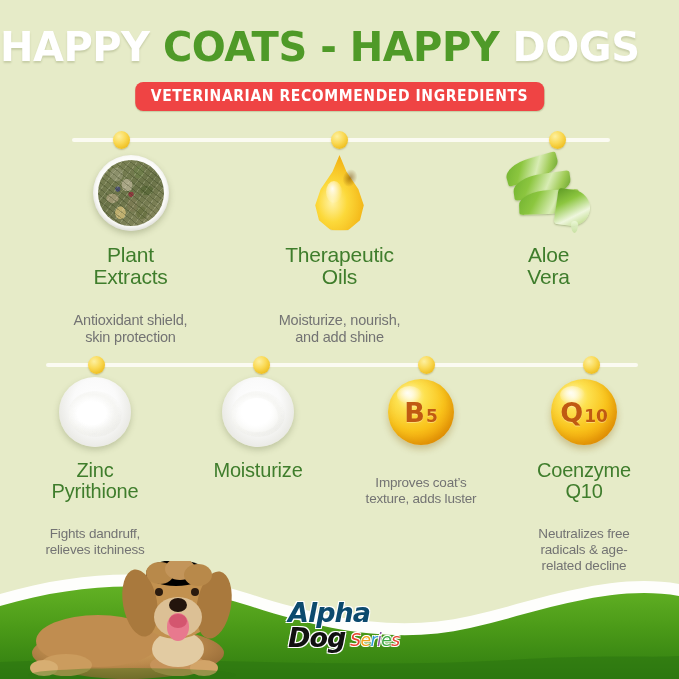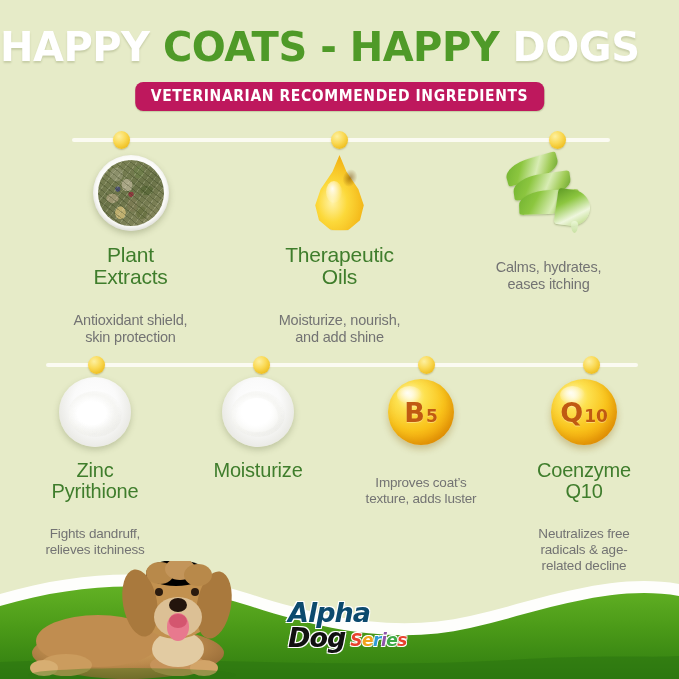--- a/index.html
+++ b/index.html
@@ -38,21 +38,21 @@
   }
   .headline .g {
     color: #4f9a28;
   }
 
   .badge {
     position: absolute;
     top: 82px;
     left: 50%;
     transform: translateX(-50%);
-    background: #be185d;
+    background: #ef4444;
     border-radius: 8px;
     padding: 5px 16px 6px 16px;
     color: #ffffff;
     font-size: 15.5px;
     font-weight: 700;
     letter-spacing: 0.6px;
     white-space: nowrap;
     font-family: "DejaVu Sans Condensed", "DejaVu Sans", sans-serif;
     box-shadow: 0 1px 1px rgba(100,120,60,0.25);
   }
@@ -309,21 +309,21 @@
   .logo-dog {
     font-size: 27px;
     font-weight: 700;
     font-style: italic;
     color: #111111;
     letter-spacing: -1px;
     text-shadow: 1px 1px 0 #ffffff, -1px 1px 0 #ffffff, 1px -1px 0 #ffffff, -1px -1px 0 #ffffff;
   }
   .logo-series {
     font-size: 17px;
-    font-weight: 700;
+    font-weight: 400;
     font-style: italic;
     letter-spacing: -0.5px;
     padding-bottom: 2px;
     text-align: right;
   }
   .logo-series span { text-shadow: 0.7px 0.7px 0 #ffffff, -0.7px 0.7px 0 #ffffff, 0.7px -0.7px 0 #ffffff, -0.7px -0.7px 0 #ffffff; }
 </style>
 </head>
 <body>
 
@@ -385,23 +385,23 @@
     <div class="card">
       <div class="art">
         <div class="aloe">
           <div class="leaf l1"></div>
           <div class="leaf l2"></div>
           <div class="leaf l3"></div>
           <div class="leaf l4"></div>
           <div class="gel"></div>
         </div>
       </div>
-      <div class="card-desc">
-        <span>Calms, hydrates,</span><br>
-        <span>eases itching</span>
+      <div class="card-title">
+        <span>Aloe</span><br>
+        <span>Vera</span>
       </div>
     </div>
 
   </div>
 
   <div class="row row2">
 
     <div class="card">
       <div class="art">
         <div class="powder"></div>

